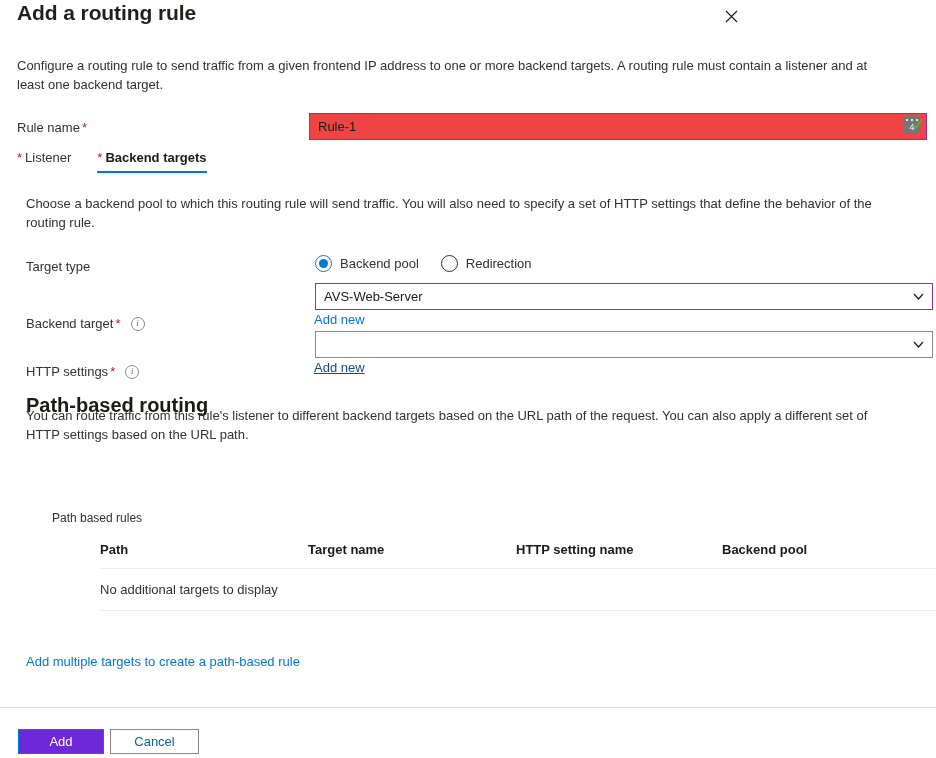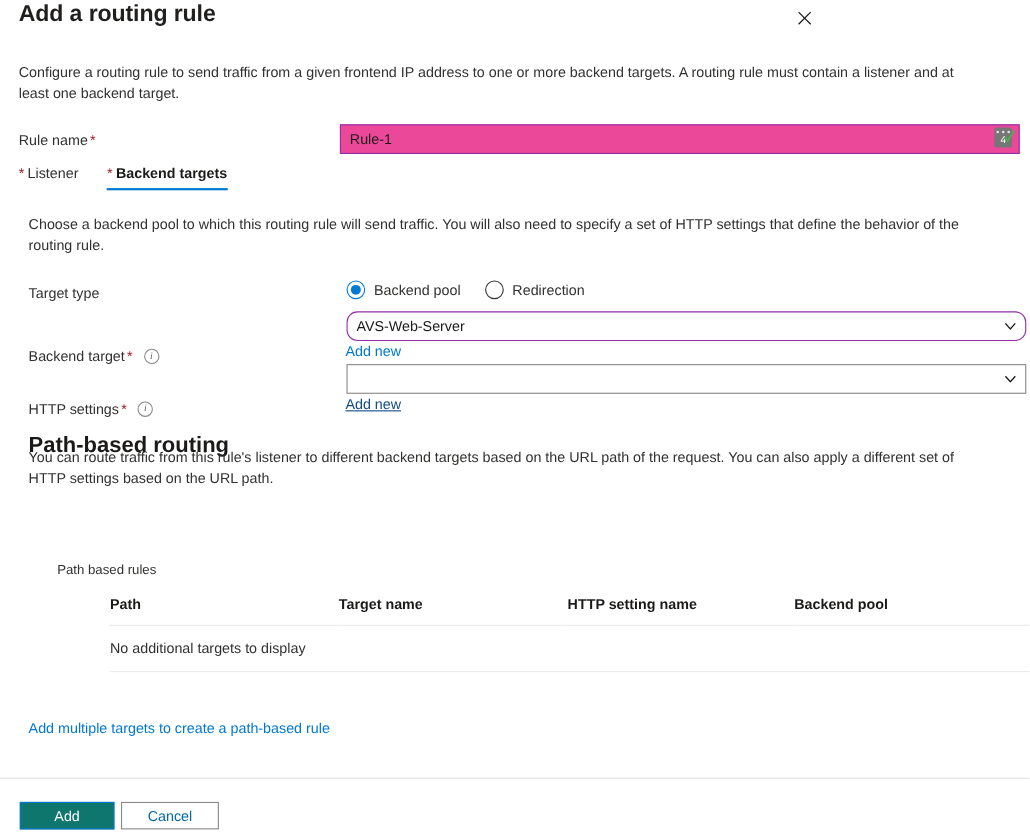--- a/index.html
+++ b/index.html
@@ -87,21 +87,21 @@
     top: 113px;
     width: 618px;
     height: 27px;
   }
   .text-input {
     box-sizing: border-box;
     width: 100%;
     height: 100%;
     border: 1px solid #8a2be2;
     border-color: #9230a8;
-    background: #ec4899;
+    background: #ef4444;
     font-family: "Liberation Sans", sans-serif;
     font-size: 13px;
     color: #1b1a19;
     padding: 0 30px 0 8px;
     outline: none;
   }
   .field-badge {
     position: absolute;
     right: 4px;
     top: 3px;
@@ -292,21 +292,21 @@
     background: #ffffff;
     display: flex;
     align-items: center;
     padding: 0 8px;
     cursor: pointer;
     font-size: 13px;
     color: #1b1a19;
   }
   .dropdown.focused { border: 1px solid #9230a8; }
   .dropdown.normal  { border: 1px solid #8a8886; }
-  #dd-backend { left: 315px; top: 283px; border-radius: 10px; }
+  #dd-backend { left: 315px; top: 283px; }
   #dd-http    { left: 315px; top: 331px; }
   .dd-value { flex: 1 1 auto; white-space: nowrap; overflow: hidden; }
   .dd-chevron {
     flex: 0 0 auto;
     width: 12px;
     height: 12px;
     display: flex;
     align-items: center;
     justify-content: center;
   }
@@ -419,21 +419,21 @@
     font-size: 13px;
     cursor: pointer;
     padding: 0 14px;
     line-height: 23px;
     text-align: center;
   }
   .btn-primary {
     left: 18px;
     top: 21px;
     min-width: 86px;
-    background: #0f766e;
+    background: #6d28d9;
     border: 1px solid #0078d4;
     color: #ffffff;
   }
   .btn-secondary {
     left: 110px;
     top: 21px;
     min-width: 89px;
     background: #ffffff;
     border: 1px solid #8a8886;
     color: #0369a1;

